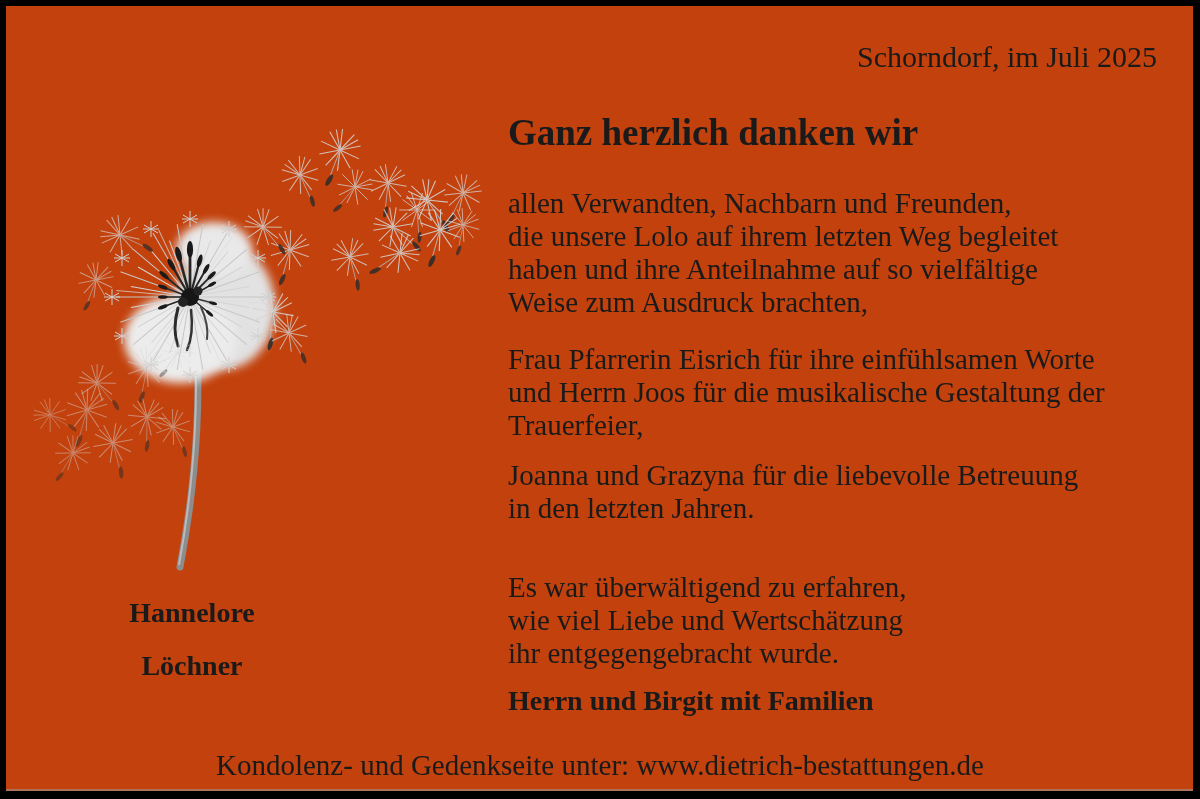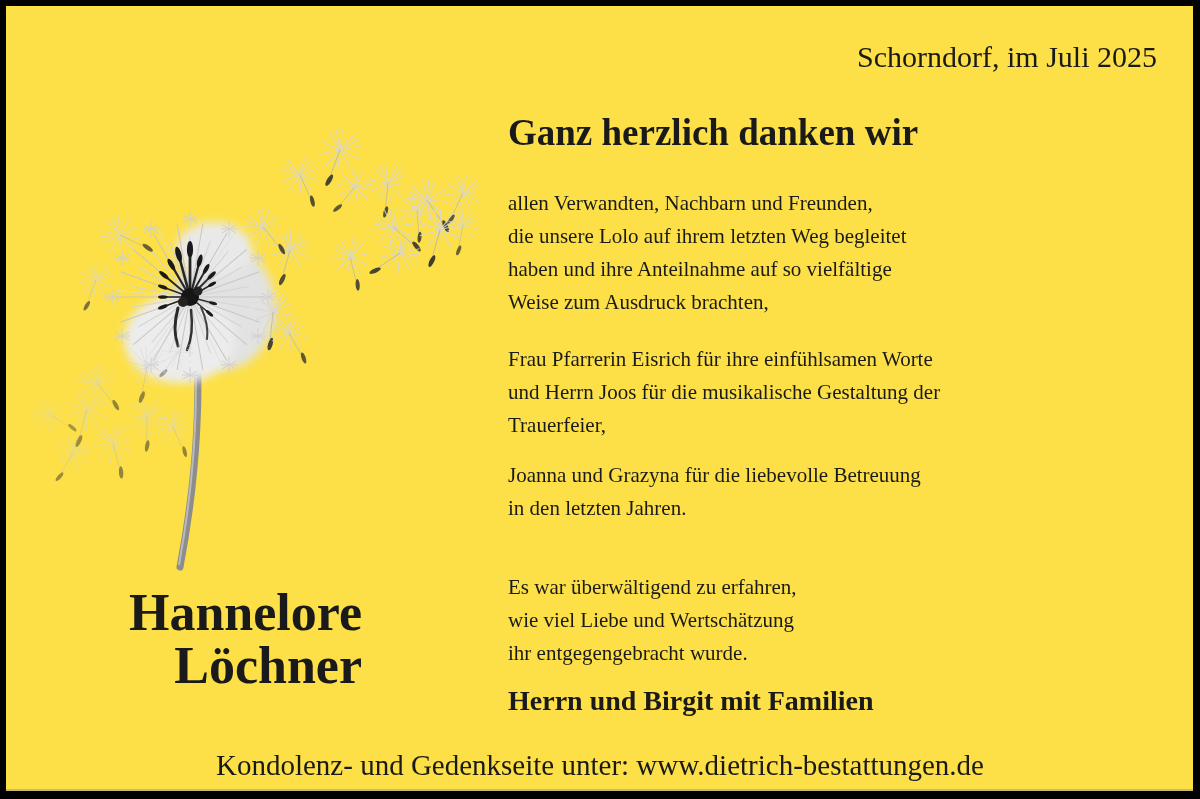--- a/index.html
+++ b/index.html
@@ -1,19 +1,19 @@
 <!DOCTYPE html>
 <html><head>
 <meta charset="utf-8">
 <style>
   html,body{margin:0;padding:0;background:#e9e9e9;}
   #page{
     position:relative;
     width:1200px;height:799px;
-    background:#fde047;
+    background:#c2410c;
     font-family:"Liberation Serif","DejaVu Serif",serif;
     color:#1a1a1a;
     overflow:hidden;
   }
   #frame{
     position:absolute;inset:0;
     border-style:solid;border-color:#000;
     border-width:6px 7px 8px 6px;
     box-sizing:border-box;
     pointer-events:none;
@@ -24,31 +24,31 @@
   }
   #dateline{
     position:absolute;top:40px;right:43px;
     font-size:30px;line-height:34px;white-space:nowrap;
   }
   #illustration{
     position:absolute;left:28px;top:92px;width:480px;height:500px;
   }
   #deceased-name{
     position:absolute;left:22px;top:586px;width:340px;
-    text-align:right;font-weight:bold;
-    font-size:52px;line-height:53px;white-space:pre-line;
+    text-align:center;font-weight:bold;
+    font-size:28px;line-height:53px;white-space:pre-line;
   }
   #right-col{position:absolute;left:508px;top:0;width:680px;}
   .headline{
     position:absolute;left:0;top:113px;
     font-size:37px;line-height:40px;font-weight:bold;white-space:nowrap;
   }
   .para{
     position:absolute;left:0;width:680px;
-    font-size:21px;line-height:33px;white-space:pre-line;
+    font-size:29px;line-height:33px;white-space:pre-line;
   }
   .para.p0{top:187px;}
   .para.p1{top:343px;}
   .para.p2{top:459px;}
   .para.p3{top:551px;margin-top:20px;}
   .signature{
     position:absolute;left:0;top:684px;
     font-size:28px;line-height:34px;font-weight:bold;white-space:nowrap;
   }
   #footer-line{

